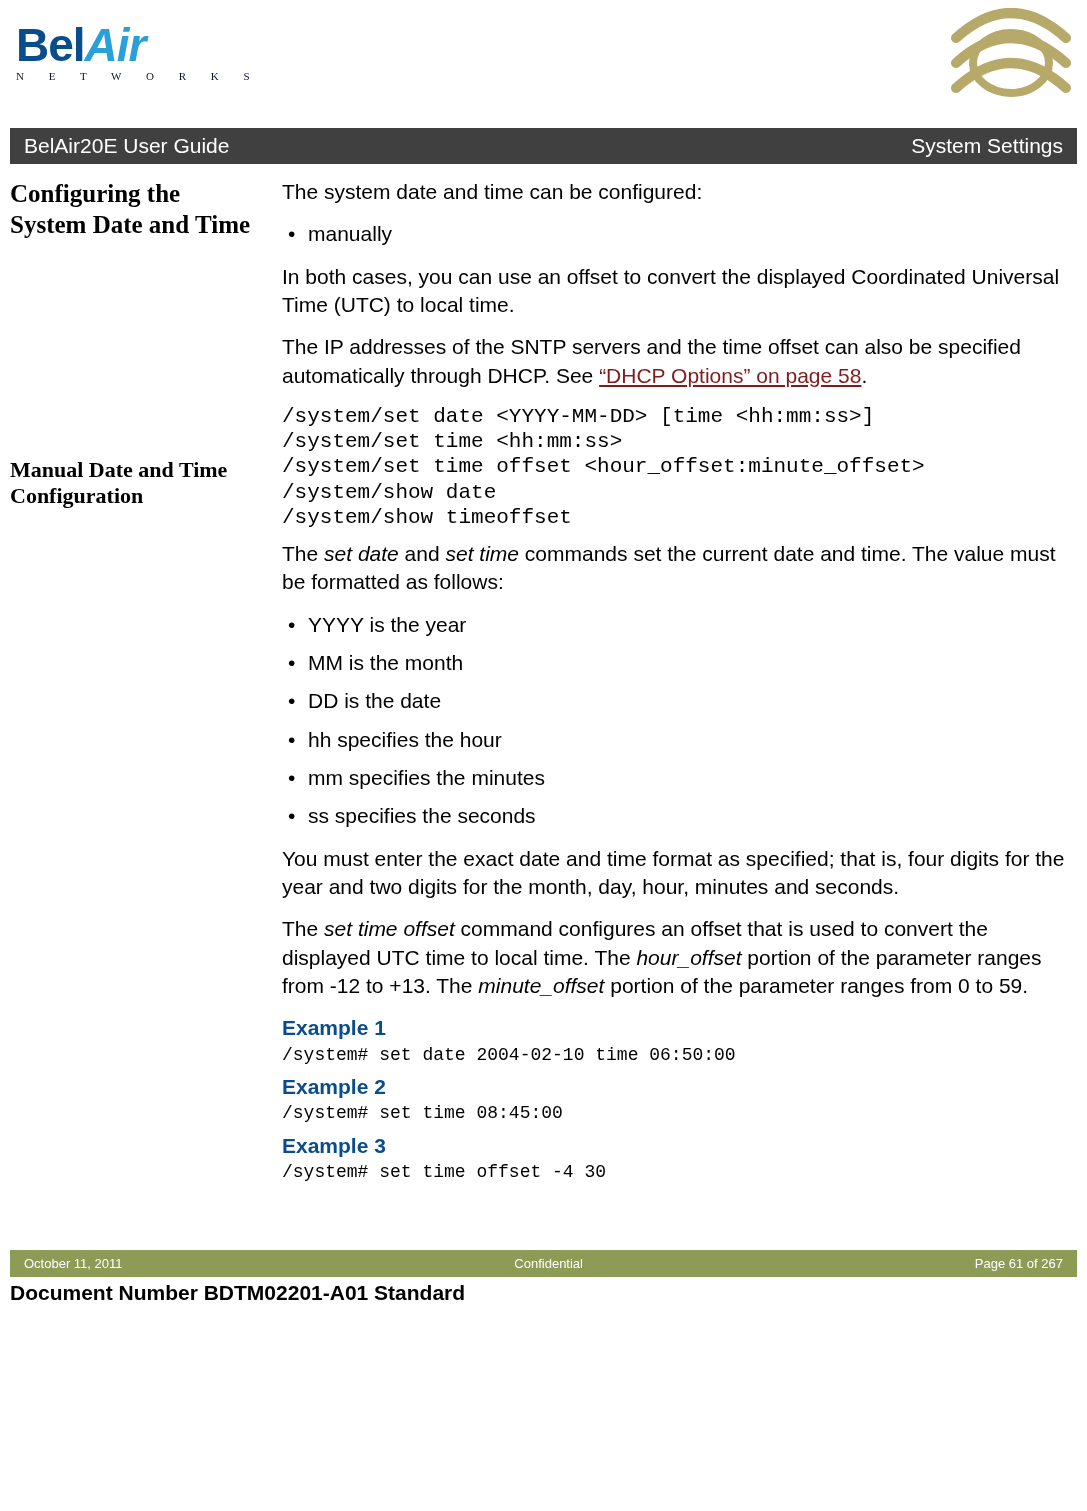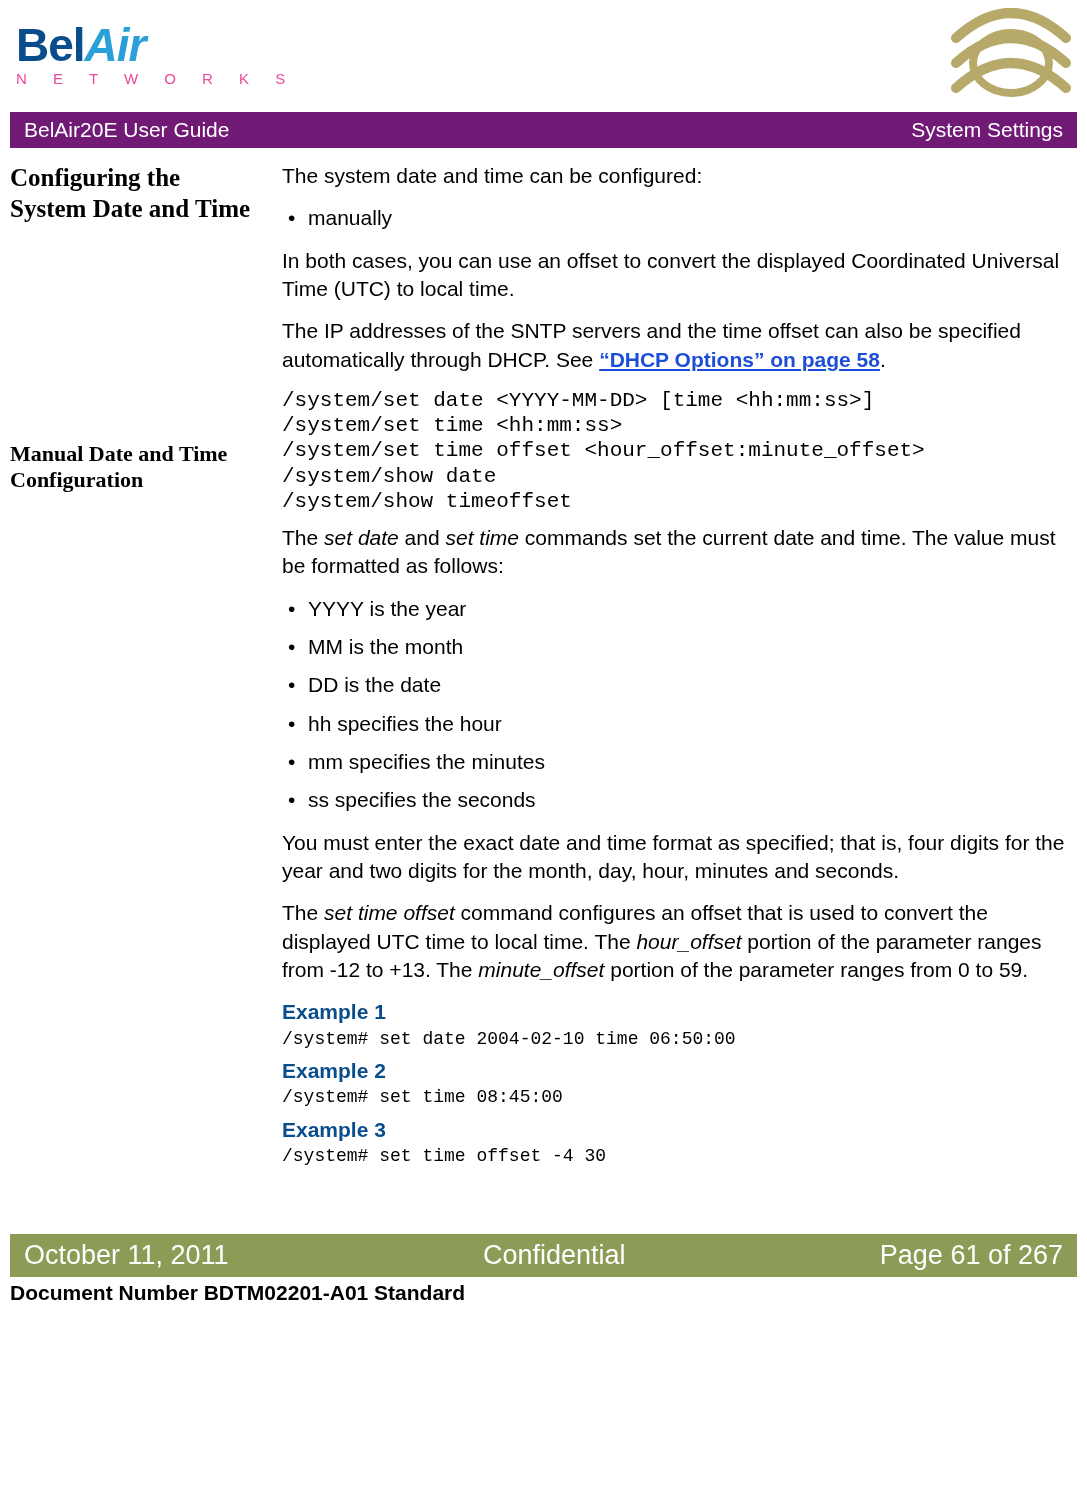--- a/index.html
+++ b/index.html
@@ -10,39 +10,40 @@
     color: #000;
     width: 1087px;
   }
   .page {
     padding: 8px 10px 0 10px;
   }
   .header {
     display: flex;
     justify-content: space-between;
     align-items: flex-start;
-    padding: 0 6px 4px 6px;
+    padding: 0 6px 20px 6px;
   }
   .logo-left { padding-top: 10px; }
   .logo-belair-top {
     font-size: 46px;
     font-weight: bold;
     letter-spacing: -1px;
     color: #0a4d8c;
   }
   .logo-belair-top .air { color: #2aa0d8; font-style: italic; }
   .logo-networks {
-    font-size: 15px;
+    font-size: 11px;
     letter-spacing: 11px;
-    color: #ec4899;
+    color: #0f172a;
     margin-top: -2px;
+    font-family: Liberation Serif, serif;
   }
   .logo-right svg { display:block; }
   .bar {
-    background: #701a75;
+    background: #404040;
     color: #fff;
     display: flex;
     justify-content: space-between;
     padding: 6px 14px;
     font-size: 21px;
   }
   .content {
     display: flex;
     gap: 22px;
     padding: 14px 10px 0 0;
@@ -63,21 +64,21 @@
   }
   .main {
     flex: 1;
     font-size: 21px;
     line-height: 1.35;
   }
   .main p { margin: 0 0 14px 0; }
   .main ul { margin: 0 0 14px 0; padding-left: 26px; list-style: none; }
   .main ul li::before { content: "•"; display:inline-block; width: 20px; margin-left:-20px; }
   .main ul li { margin-bottom: 10px; }
-  a.cross { color: #1d4ed8; text-decoration: underline; font-weight: bold; }
+  a.cross { color: #7f1d1d; text-decoration: underline; }
   .code {
     font-family: Liberation Mono, monospace;
     font-size: 21px;
     white-space: pre;
     line-height: 1.2;
     margin-bottom: 10px;
   }
   .emi { font-style: italic; }
   .ex-label {
     color: #0a4d8c;
@@ -89,21 +90,21 @@
     font-family: "Courier New", monospace;
     font-size: 18px;
     margin-bottom: 6px;
   }
   .footer-bar {
     background: #8c9c56;
     color: #fff;
     display: flex;
     justify-content: space-between;
     padding: 6px 14px;
-    font-size: 27px;
+    font-size: 13px;
     margin-top: 60px;
   }
   .doc-num {
     text-align: left;
     font-size: 21px;
     font-weight: bold;
     padding-top: 4px;
   }
 </style>
 </head>

